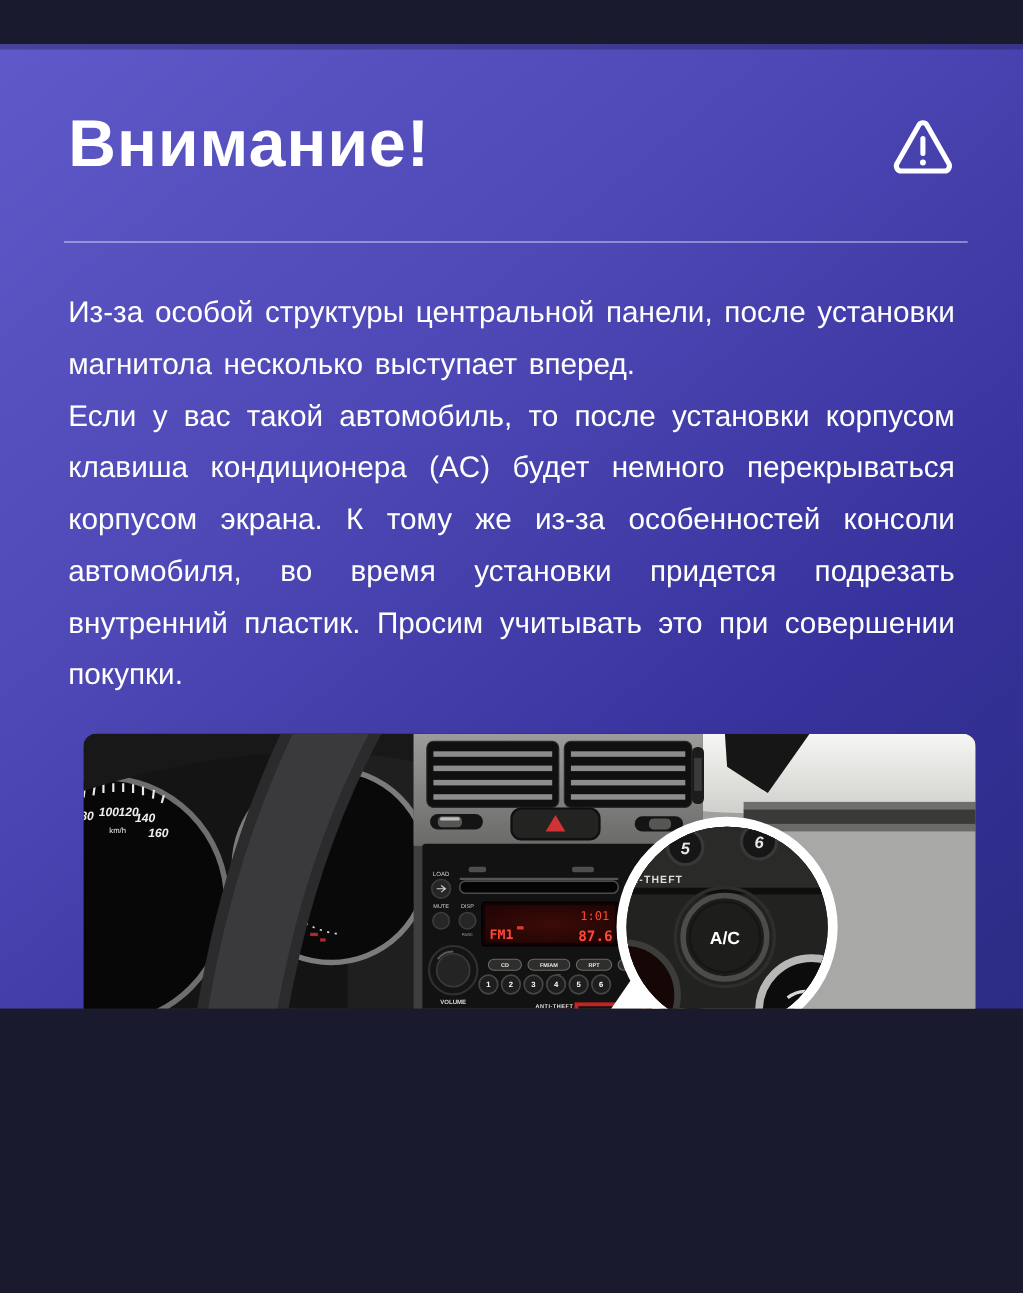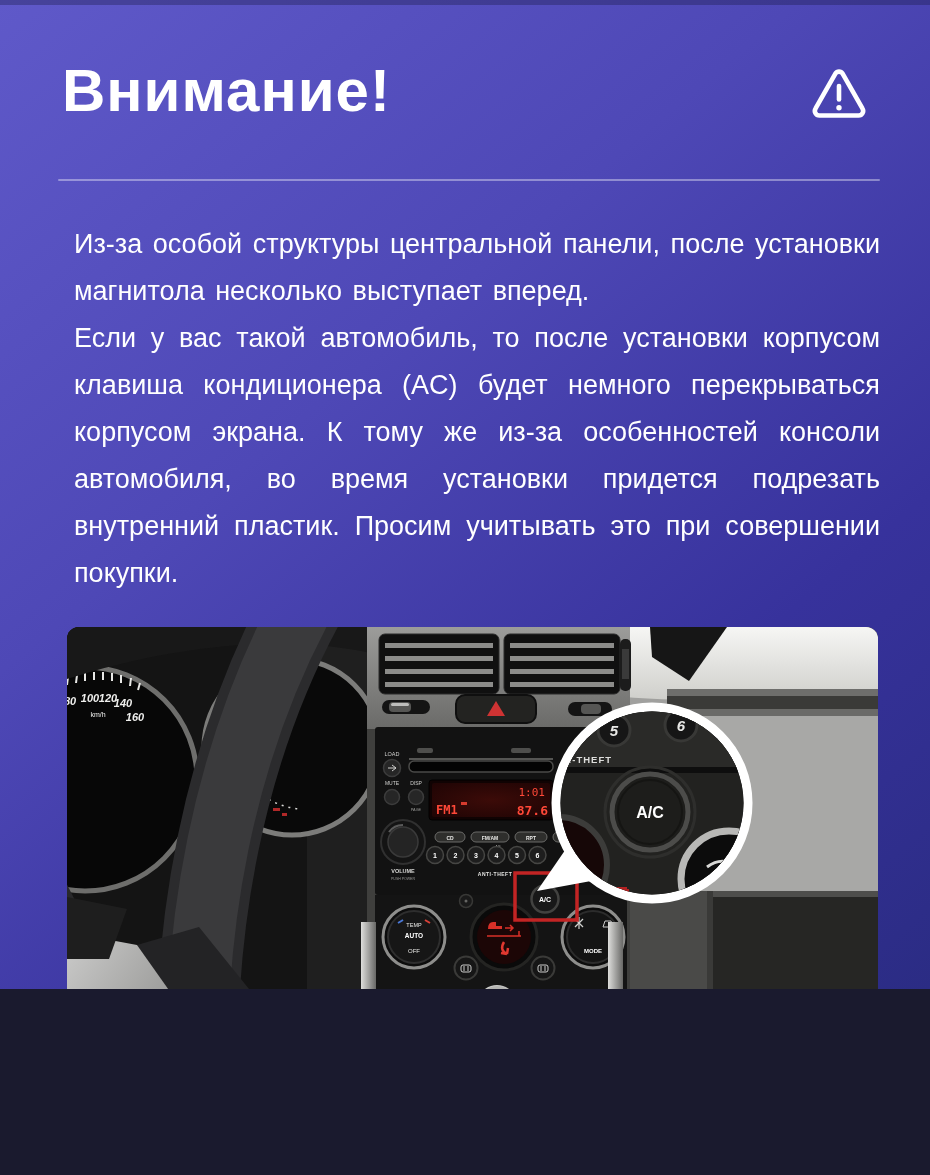--- a/index.html
+++ b/index.html
@@ -1,33 +1,34 @@
 <!DOCTYPE html>
 <html><head>
 <meta charset="utf-8">
 <style>
   html { background:#1a1a2e; }
   body { margin:0; }
   #canvas {
-    position:relative; width:930px; height:989px; overflow:hidden;
+    position:relative; width:930px; height:877px; overflow:hidden;
     background:linear-gradient(140deg,#5f59c9 0%,#4e48b6 38%,#37329c 72%,#2b2c84 100%);
     font-family:"Liberation Sans", sans-serif;
+    margin-top:40px;
   }
   .top-edge { position:absolute; top:0; left:0; width:930px; height:5px;
     background:rgba(25,25,70,.35); }
   .title { position:absolute; left:62px; top:56px; color:#ffffff; font-size:60px;
     font-weight:bold; letter-spacing:1px; }
   .warn-icon { position:absolute; left:810px; top:66px; width:58px; height:56px; }
   .divider { position:absolute; left:58px; top:179px; width:822px; height:2px;
     background:rgba(255,255,255,.38); border-radius:1px; }
-  .body-text { position:absolute; left:74px; top:221px; width:806px; color:#ffffff;
+  .body-text { position:absolute; left:62px; top:221px; width:806px; color:#ffffff;
     font-size:27px; line-height:47px; text-align:justify; text-align-last:left;
     word-spacing:3px; }
   .body-text p { margin:0; }
-  .photo { position:absolute; left:67px; top:627px; width:811px; height:493px;
+  .photo { position:absolute; left:76px; top:627px; width:811px; height:493px;
     border-radius:12px; overflow:hidden; background:#30302e; }
   svg text { font-family:"Liberation Sans", sans-serif; }
   svg .mono { font-family:"DejaVu Sans Mono", monospace; }
 </style>
 </head>
 <body>
 
 <div id="canvas">
 
   <div class="top-edge"></div>

